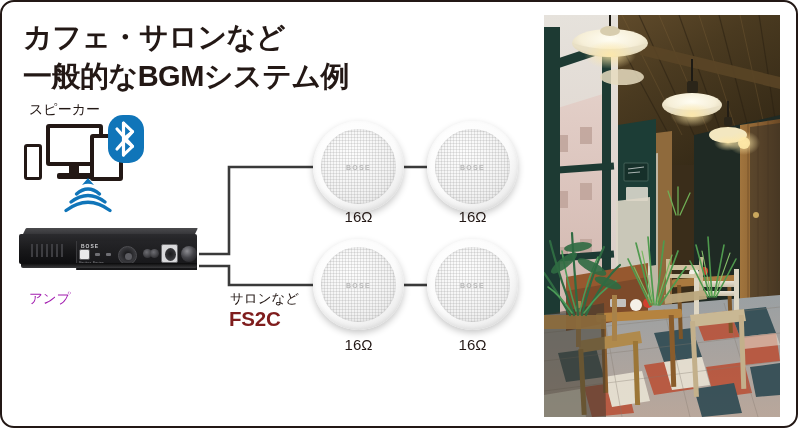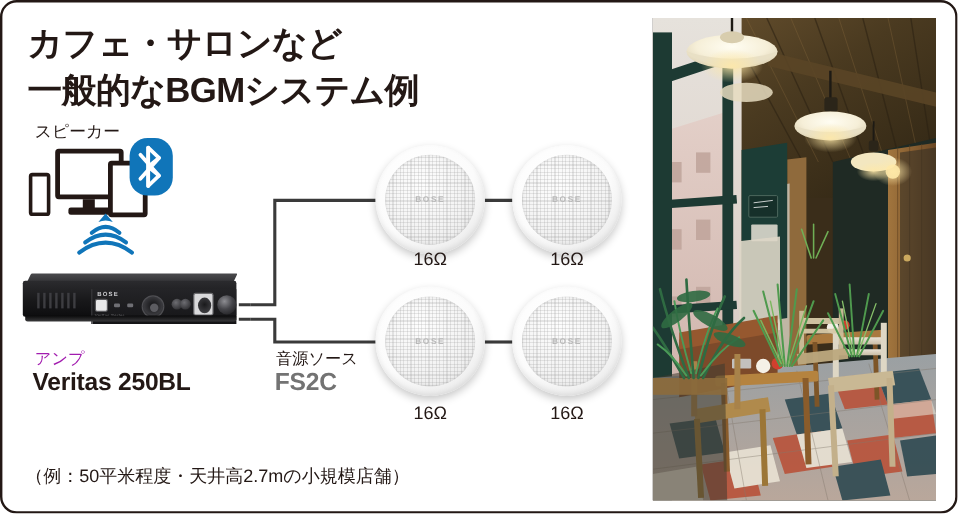--- a/index.html
+++ b/index.html
@@ -198,21 +198,21 @@
     letter-spacing: -0.2px; white-space: nowrap;
   }
 
   
   .spk-label-small {
     position: absolute; left: 228px; top: 288px;
     font-size: 13.5px; color: #231815; white-space: nowrap;
   }
   .spk-label-big {
     position: absolute; left: 227px; top: 305px;
-    font-size: 20.5px; font-weight: bold; color: #737373;
+    font-size: 20.5px; font-weight: bold; color: #7f1d1d;
     letter-spacing: -0.2px; white-space: nowrap;
   }
 
   
   .wires {
     position: absolute; left: 0; top: 0;
     width: 798px; height: 428px;
     pointer-events: none;
   }
 
@@ -342,23 +342,22 @@
       <div class="amp-jack"></div>
       <div class="amp-knob-sm" style="left:124px"></div>
       <div class="amp-knob-sm" style="left:131px"></div>
       <div class="amp-xlr"></div>
       <div class="amp-knob-big"></div>
     </div>
     <div class="amp-shadow"></div>
   </div>
 
   <div class="amp-label-small">アンプ</div>
-  <div class="amp-label-big">Veritas 250BL</div>
-
-  <div class="spk-label-small">音源ソース</div>
+
+  <div class="spk-label-small">サロンなど</div>
   <div class="spk-label-big">FS2C</div>
 
   <div class="speaker" style="left:311px; top:119px">
     <div class="spk-rim"></div>
     <div class="spk-grille">
       <div class="spk-mesh"></div>
       <div class="spk-logo">BOSE</div>
     </div>
   </div>
   <div class="spk-ohm" style="left:311px; top:206px">16Ω</div>
@@ -383,21 +382,20 @@
 
   <div class="speaker" style="left:425px; top:237px">
     <div class="spk-rim"></div>
     <div class="spk-grille">
       <div class="spk-mesh"></div>
       <div class="spk-logo">BOSE</div>
     </div>
   </div>
   <div class="spk-ohm" style="left:425px; top:334px">16Ω</div>
 
-  <div class="caption">（例：50平米程度・天井高2.7mの小規模店舗）</div>
 
   <div class="photo">
     <svg viewBox="0 0 236 402" width="236" height="402">
       <defs>
         <linearGradient id="ceil" x1="0" y1="0" x2="1" y2="1">
           <stop offset="0%" stop-color="#6b5330"></stop>
           <stop offset="45%" stop-color="#4a3a20"></stop>
           <stop offset="100%" stop-color="#2e2413"></stop>
         </linearGradient>
         <linearGradient id="winsky" x1="0" y1="0" x2="0" y2="1">

